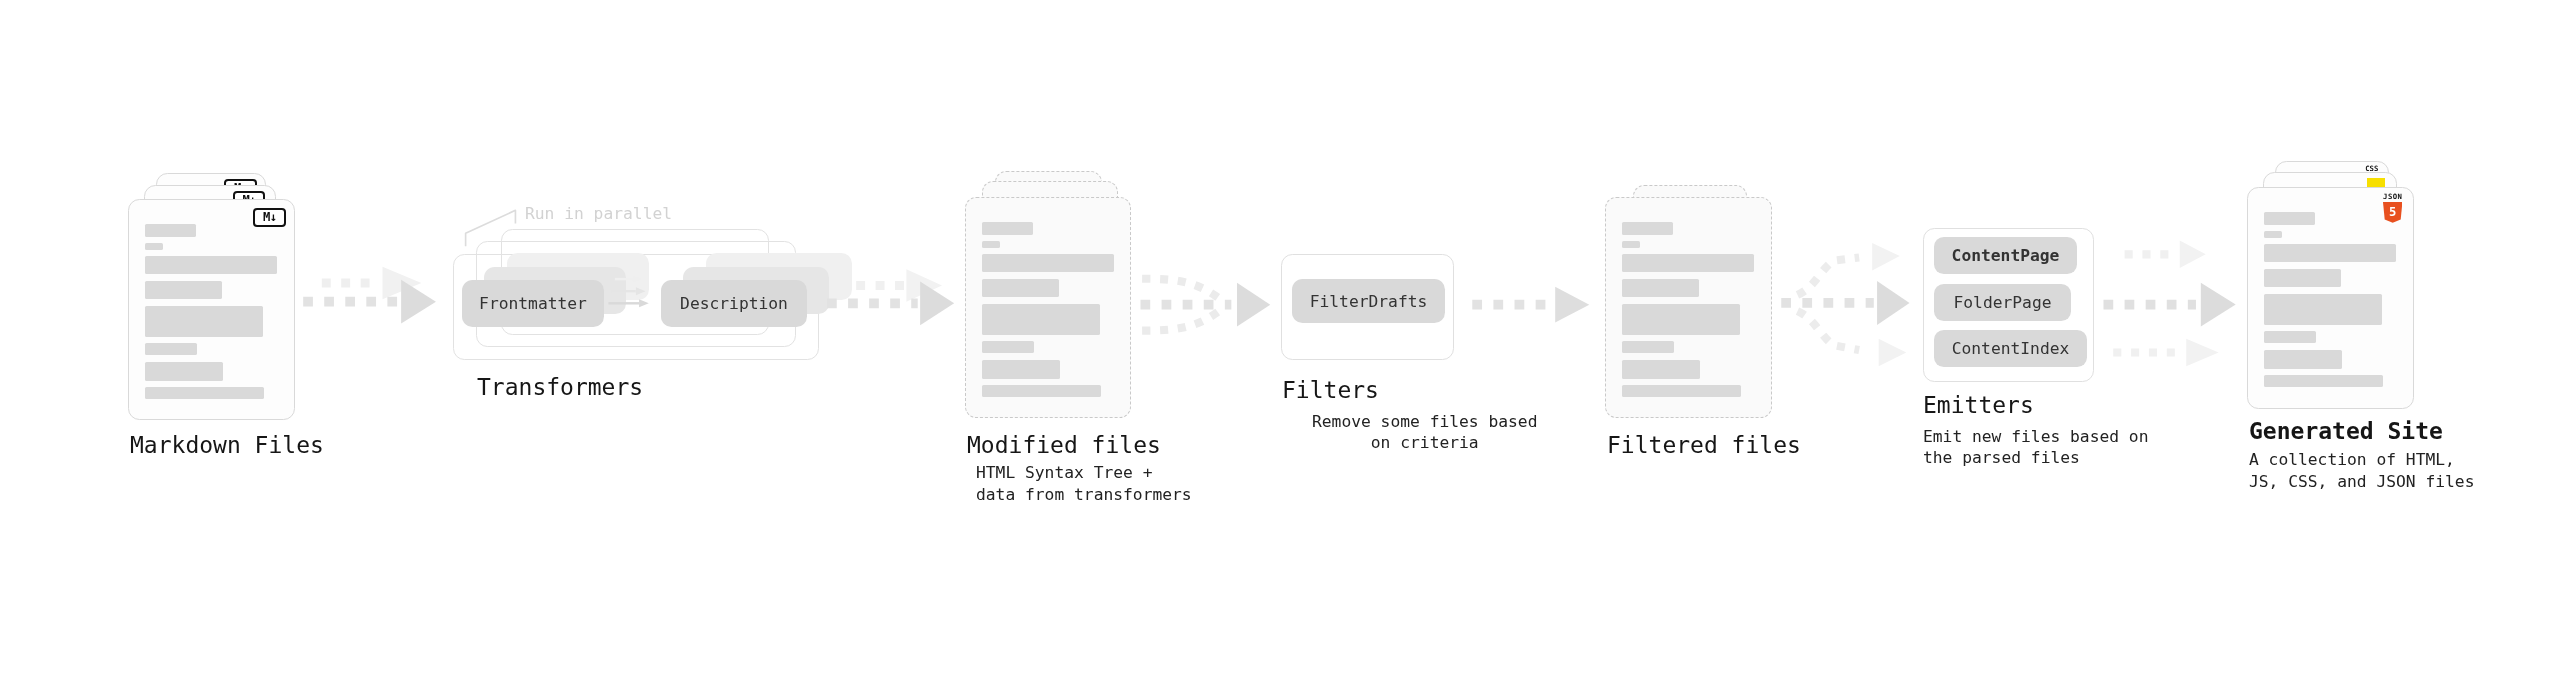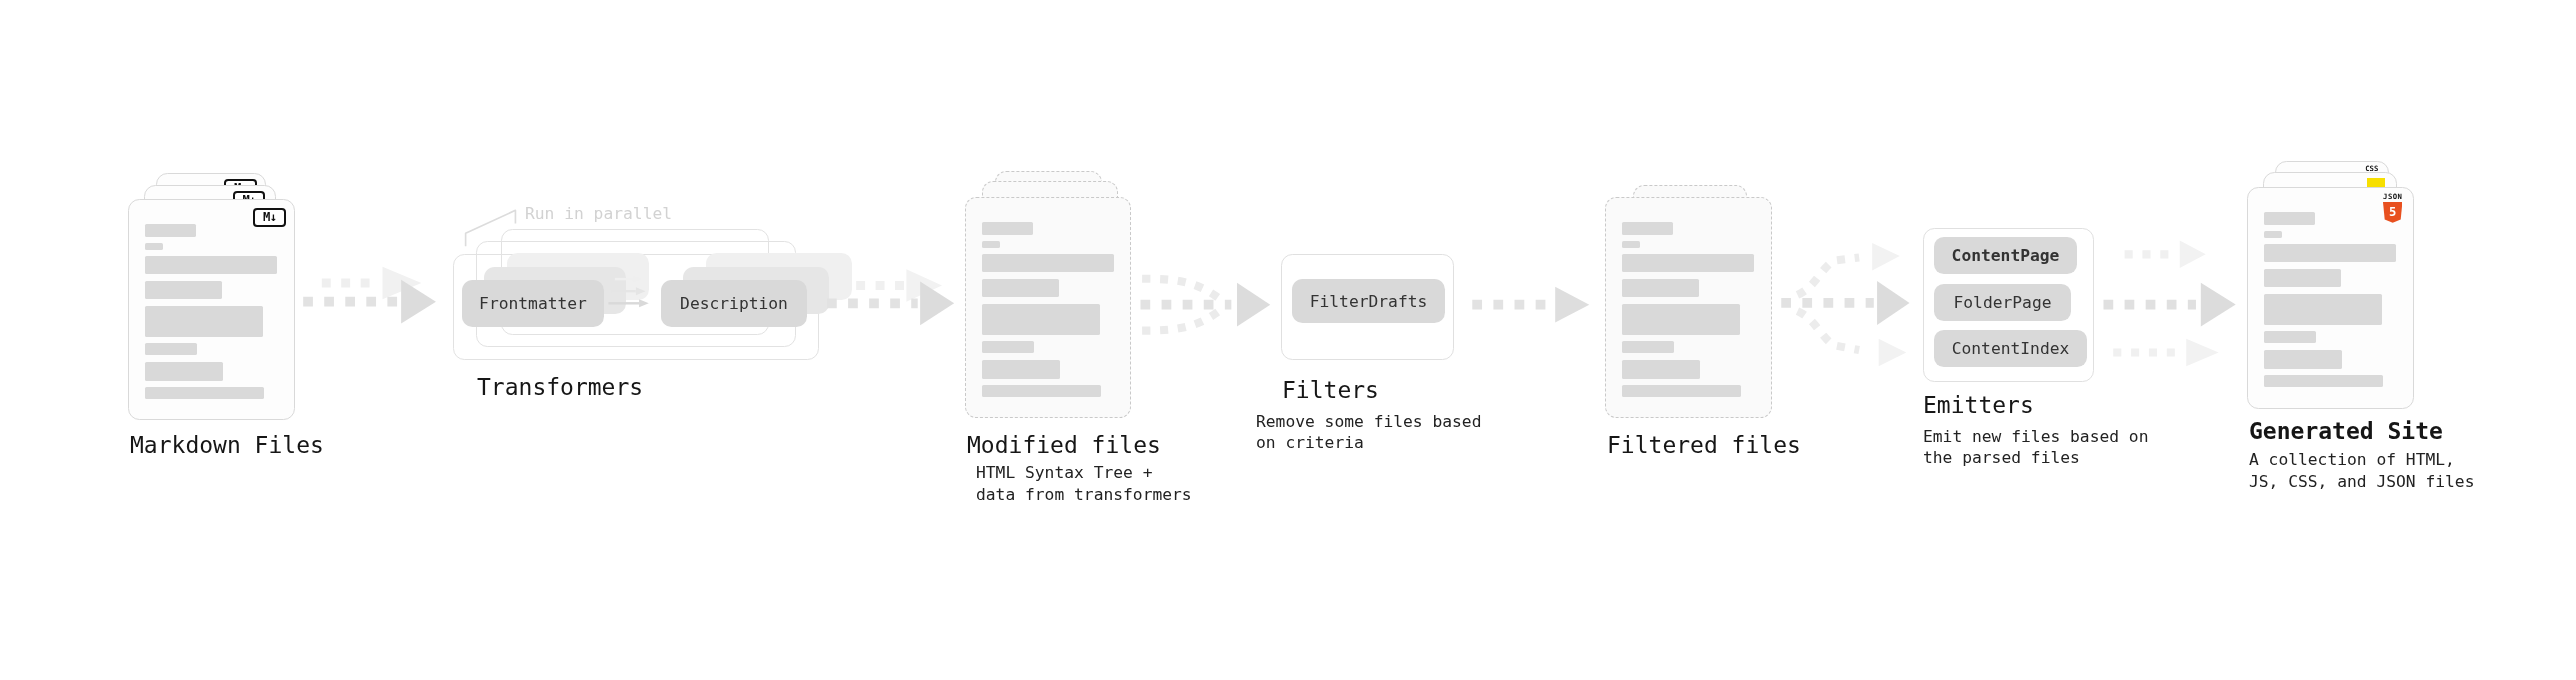--- a/index.html
+++ b/index.html
@@ -145,21 +145,21 @@
   <svg class="abs" style="left:1134px; top:268px;" width="146" height="75" viewBox="0 0 180 92">
     <path d="M10,13 C55,13 78,17 106,38" fill="none" stroke="#ebebeb" stroke-width="10" stroke-dasharray="10 12"></path>
     <path d="M10,77 C55,77 78,73 106,52" fill="none" stroke="#ebebeb" stroke-width="10" stroke-dasharray="10 12"></path>
     <line x1="8" y1="45" x2="120" y2="45" stroke="#e2e2e2" stroke-width="12" stroke-dasharray="12 14"></line>
     <polygon points="127,18 168,45 127,72" fill="#dcdcdc"></polygon>
   </svg>
 
   <div class="frame" style="left:1281px; top:254px; width:173px; height:106px; border-color:#e0e0e0;"></div>
   <div class="gbox" style="left:1292px; top:279px; width:153px; height:44px;">FilterDrafts</div>
   <div class="sec-label" style="left:1282px; top:377px;">Filters</div>
-  <div class="sec-desc" style="left:1256px; top:411px; line-height:21px;">
+  <div class="sec-desc" style="left:1312px; top:411px; line-height:21px;text-align:center;">
     <div>Remove some files based</div>
     <div>on criteria</div>
   </div>
 
   <svg class="abs" style="left:1469px; top:286px;" width="126" height="39" viewBox="0 0 155 48">
     <line x1="4" y1="23" x2="100" y2="23" stroke="#e2e2e2" stroke-width="12" stroke-dasharray="12 14"></line>
     <polygon points="106,1 148,23 106,45" fill="#dedede"></polygon>
   </svg>
 
   <div class="doc-card dashed" style="left:1633px; top:185px; width:114px;"></div>

